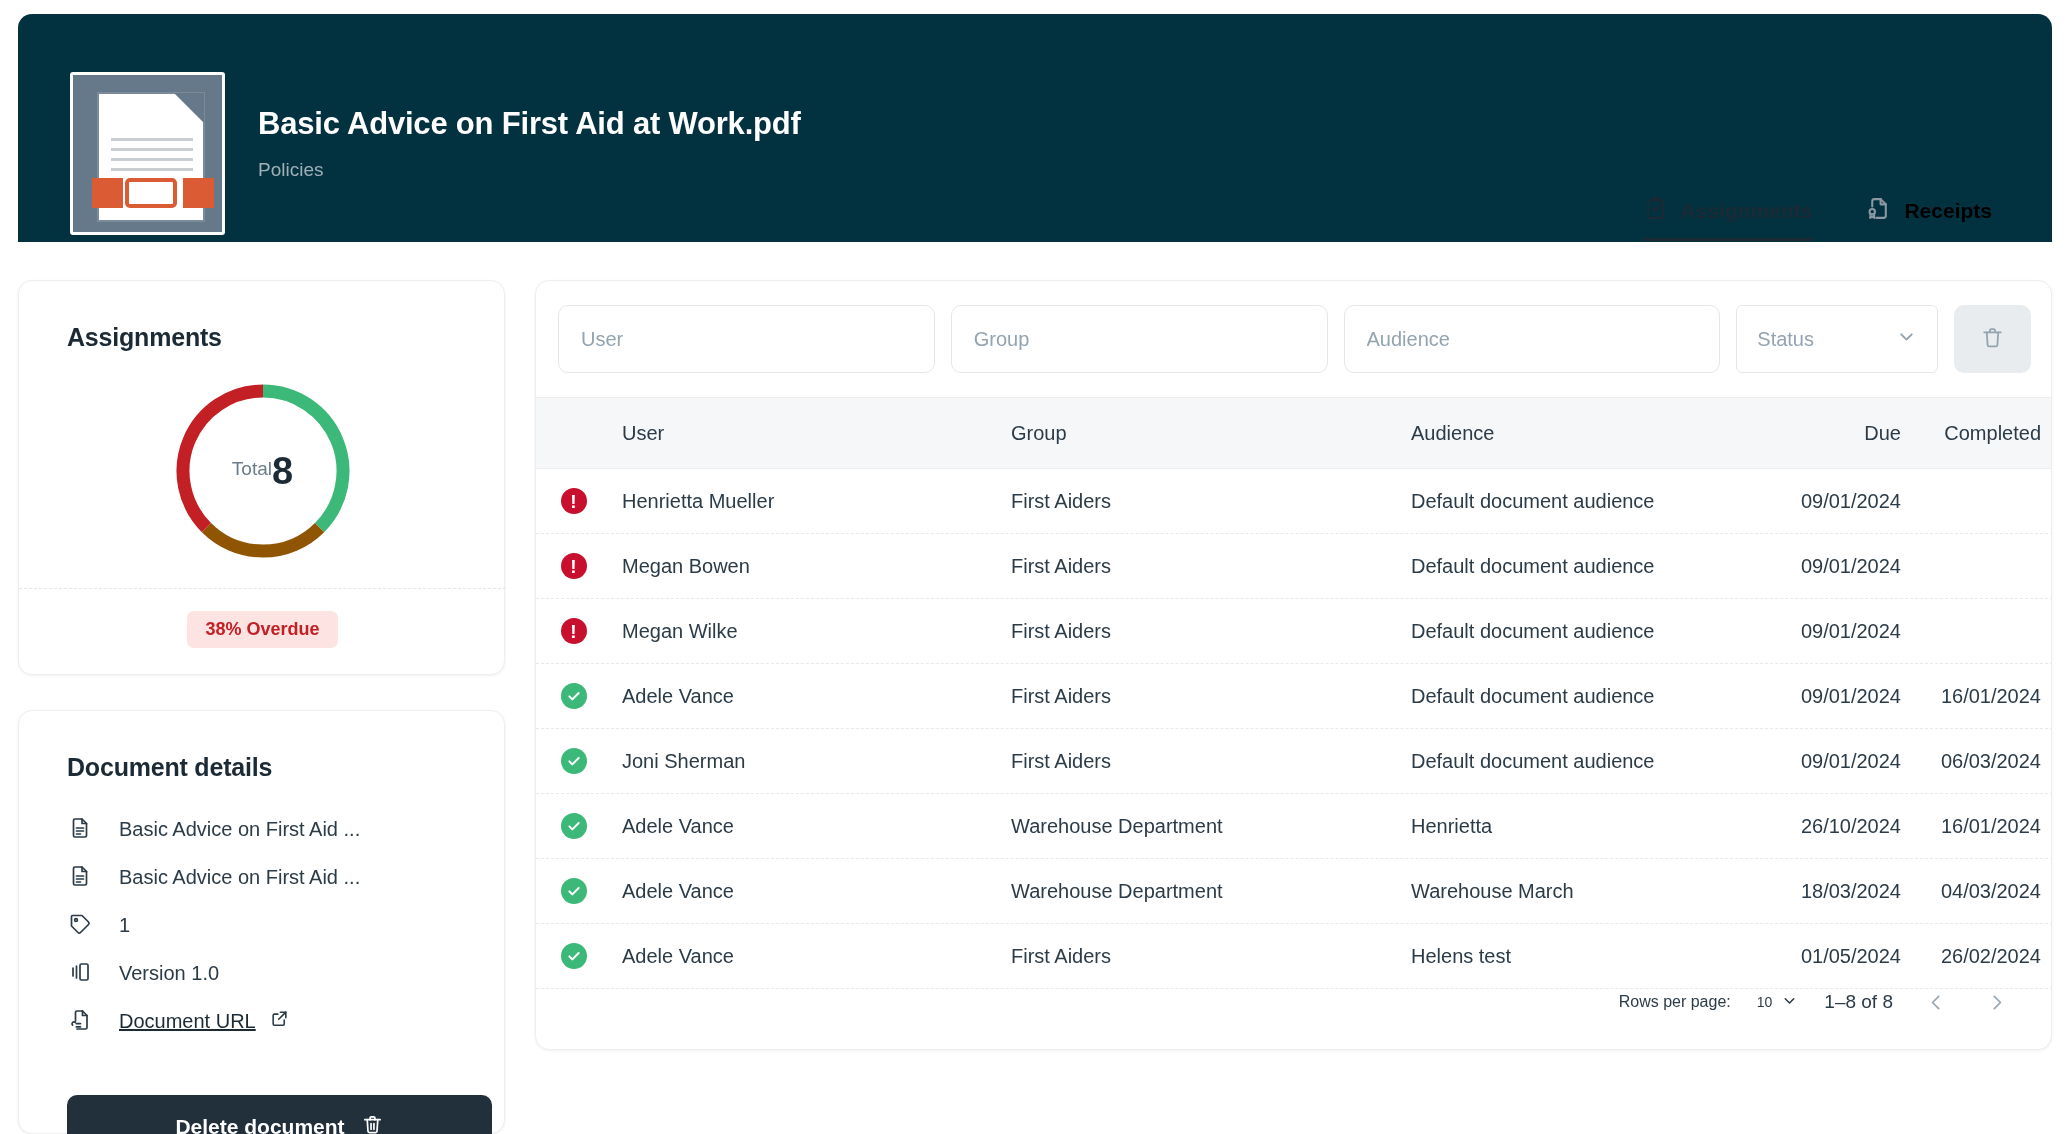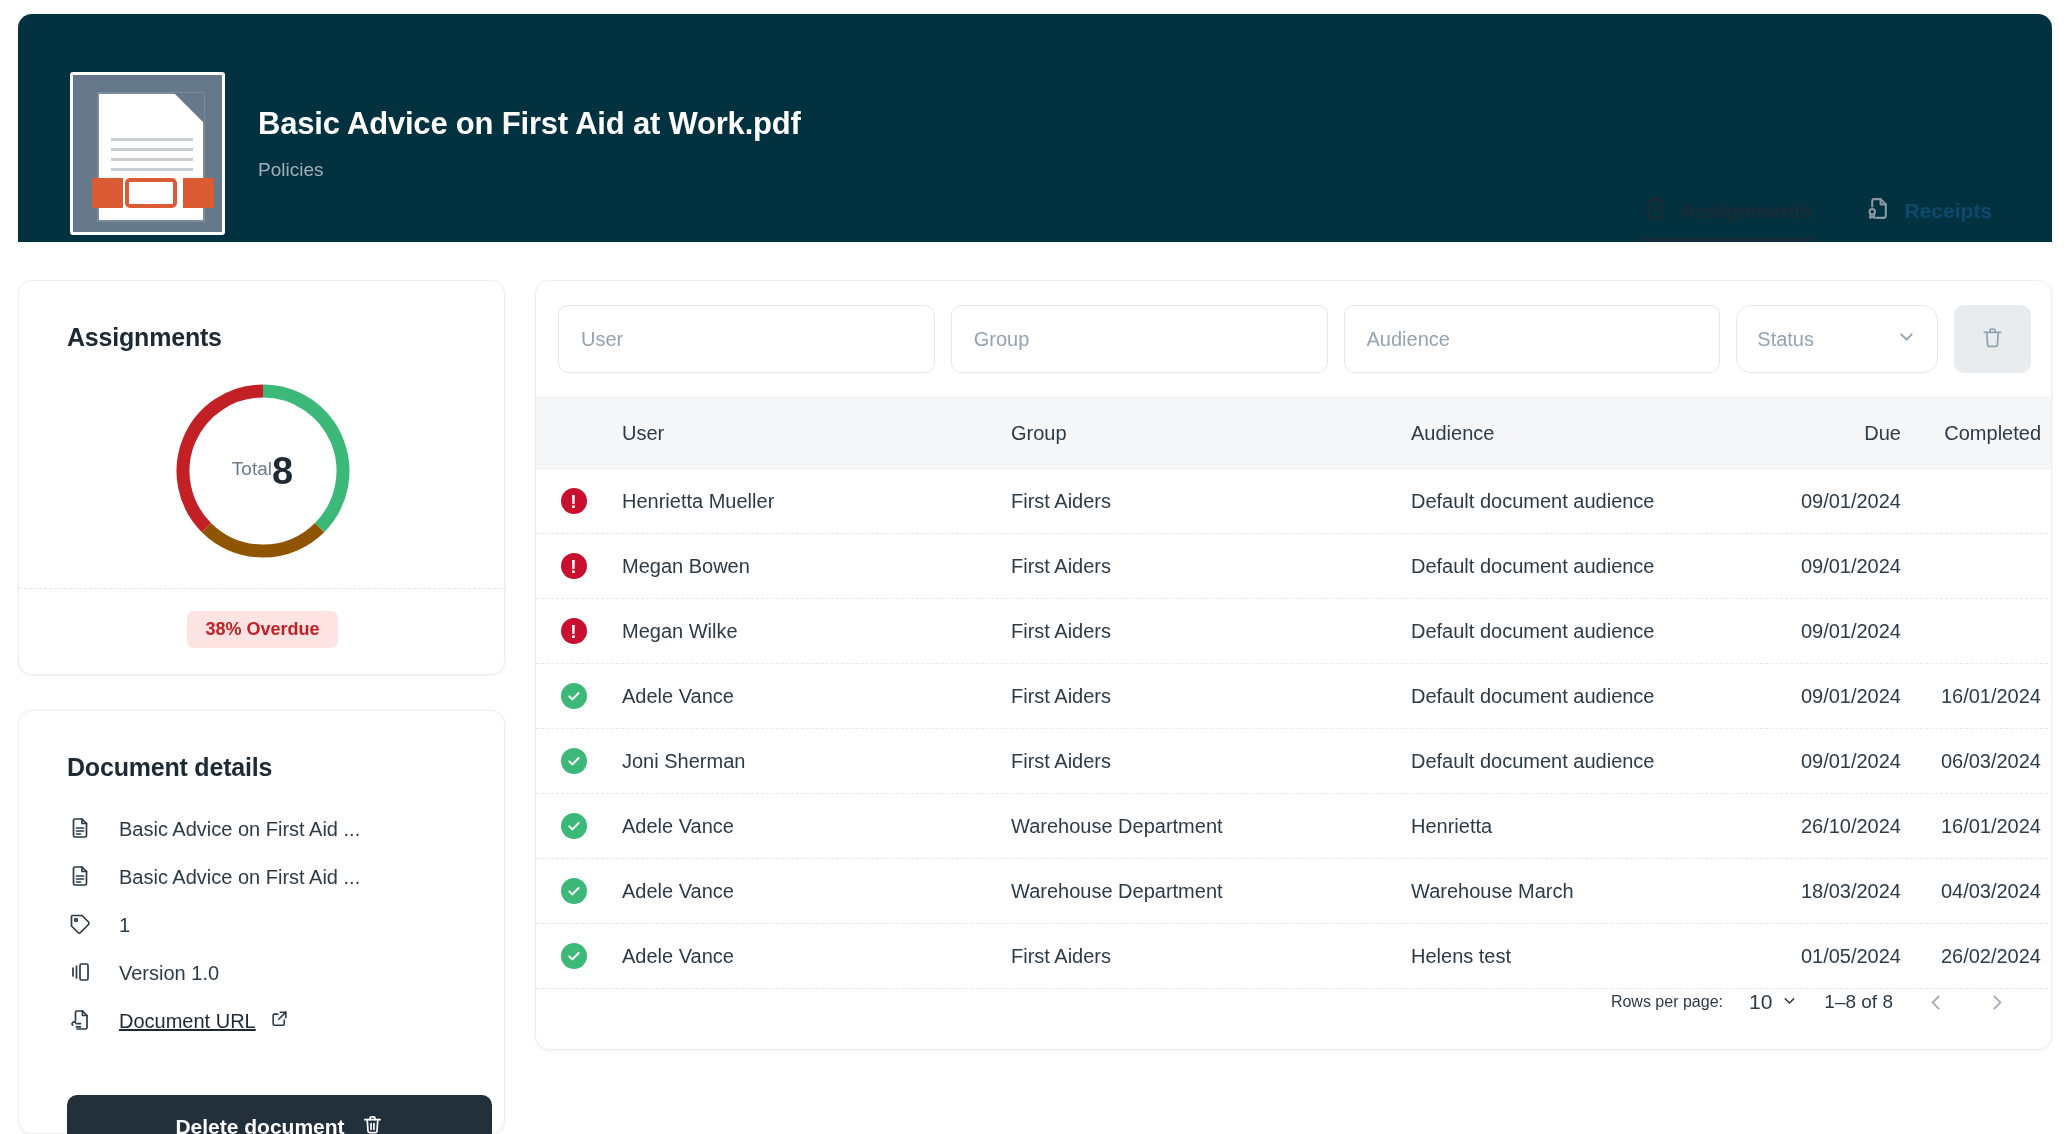--- a/index.html
+++ b/index.html
@@ -64,21 +64,21 @@
     display: flex; align-items: flex-end; gap: 54px;
   }
   .tab {
     display: flex; align-items: center; gap: 13px;
     padding-bottom: 13px; cursor: pointer;
     border-bottom: 3px solid transparent;
   }
   .tab .tab-label { font-size: 21px; font-weight: bold; }
   .tab.active { border-bottom-color: #1b2a35; }
   .tab.active .tab-label { color: #1b2a35; }
-  .tab.inactive .tab-label { color: #0c4a6e; }
+  .tab.inactive .tab-label { color: #000000; }
   .tab.active svg { stroke: #1b2a35; }
   .tab.inactive svg { stroke: #8b98a4; }
 
   
   .card {
     position: absolute; background: #ffffff;
     border: 1px solid #eceef0; border-radius: 14px;
     box-shadow: 0 1px 3px rgba(16,24,40,0.06);
   }
   .card-assignments { left: 18px; top: 280px; width: 487px; height: 395px; }
@@ -142,21 +142,21 @@
   .filter-input {
     height: 68px; border: 1px solid #e3e7ea; border-radius: 10px;
     background: #ffffff; padding: 0 22px; font-size: 20px; color: #2b3b47;
     font-family: "Liberation Sans", sans-serif;
   }
   .filter-input::placeholder { color: #93a4b1; }
   .f-user { width: 380px; }
   .f-group { width: 380px; }
   .f-audience { width: 380px; }
   .filter-select {
-    width: 203px; height: 68px; border: 1px solid #e3e7ea; border-radius: 15px;
+    width: 203px; height: 68px; border: 1px solid #e3e7ea; border-radius: 6px;
     background: #ffffff; padding: 0 20px; display: flex; align-items: center;
     justify-content: space-between; cursor: pointer;
   }
   .filter-select span { font-size: 20px; color: #93a4b1; }
   .btn-clear {
     width: 78px; height: 68px; background: #e8ecef; border: none; border-radius: 10px;
     display: flex; align-items: center; justify-content: center; cursor: pointer;
   }
 
   
@@ -187,21 +187,21 @@
     width: 26px; height: 26px; border-radius: 50%; background: #3CB878;
     display: flex; align-items: center; justify-content: center;
   }
 
   
   .pagination {
     position: absolute; right: 38px; bottom: 22px;
     display: flex; align-items: center; gap: 26px; height: 50px;
   }
   .pg-label { font-size: 16px; color: #2b3b47; }
-  .pg-select { display: flex; align-items: center; gap: 9px; cursor: pointer; font-size: 21px; color: #2b3b47; }
+  .pg-select { display: flex; align-items: center; gap: 9px; cursor: pointer; font-size: 14px; color: #2b3b47; }
   .pg-range { font-size: 19px; color: #2b3b47; }
   .pg-btn {
     width: 34px; height: 34px; display: flex; align-items: center; justify-content: center;
     cursor: pointer; color: #9aa7b2;
   }
 </style>
 </head>
 <body>
 
 <div class="page">

